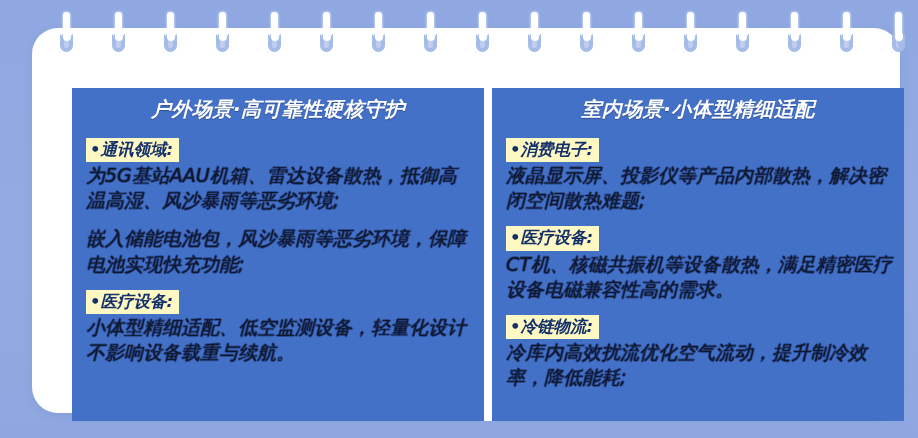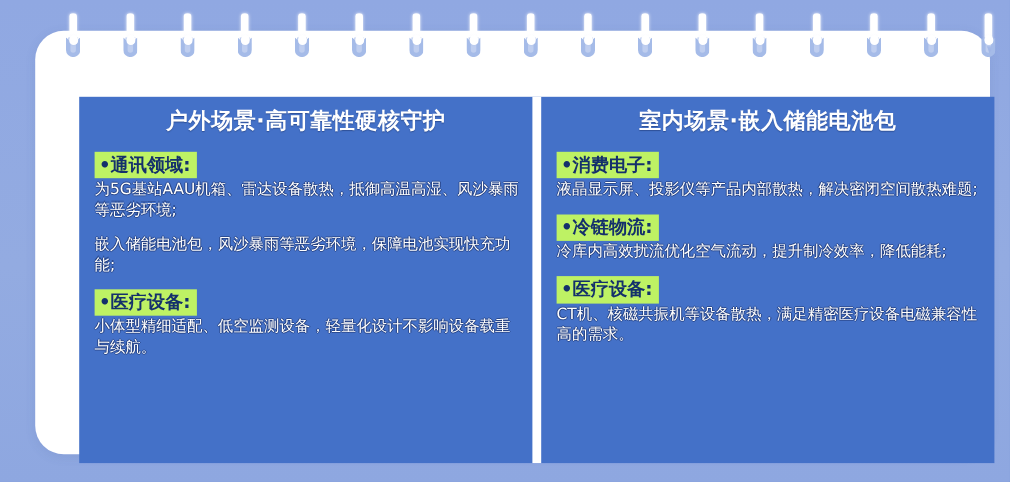--- a/index.html
+++ b/index.html
@@ -14,20 +14,21 @@
     background: #92a9e0;
     font-family: "DejaVu Sans", "Liberation Sans", sans-serif;
   }
 
   #stage {
     position: relative;
     width: 918px;
     height: 438px;
     background: linear-gradient(180deg, #90a8e2 0%, #93abe1 55%, #8ea7e0 100%);
     overflow: hidden;
+    font-style: italic;
   }
 
   
   .notebook-card {
     position: absolute;
     left: 32px;
     top: 28px;
     width: 868px;
     height: 385px;
     background: #ffffff;
@@ -131,33 +132,33 @@
 
   .entry {
     margin-bottom: 13px;
   }
   .entry:last-child {
     margin-bottom: 0;
   }
 
   .entry-label {
     display: inline-block;
-    background: #bef264;
+    background: #fef9c3;
     color: #14306b;
     font-size: 16.5px;
     font-weight: bold;
     line-height: 1.35;
     padding: 1px 6px 1px 4px;
     white-space: nowrap;
     margin-bottom: 1px;
   }
 
   .entry-text {
-    color: #ffffff;
-    font-size: 14px;
+    color: #0f172a;
+    font-size: 19px;
     line-height: 1.32;
     font-weight: normal;
     text-shadow:
        1px 0 0 rgba(25,45,100,0.55),
       -1px 0 0 rgba(25,45,100,0.55),
        0 1px 0 rgba(25,45,100,0.55),
        0 -1px 0 rgba(25,45,100,0.55);
     word-break: break-all;
   }
 </style>
@@ -187,38 +188,38 @@
             <span class="entry-label">•医疗设备:</span>
             <div class="entry-text">小体型精细适配、低空监测设备，轻量化设计不影响设备载重与续航。</div>
           </div>
 
         </div>
       </div>
 
       <div class="col-divider"></div>
 
       <div class="column">
-        <div class="col-title">室内场景·嵌入储能电池包</div>
+        <div class="col-title">室内场景·小体型精细适配</div>
         <div class="col-body">
 
           <div class="entry">
             <span class="entry-label">•消费电子:</span>
             <div class="entry-text">液晶显示屏、投影仪等产品内部散热，解决密闭空间散热难题;</div>
           </div>
 
           <div class="entry">
+            <span class="entry-label">•医疗设备:</span>
+            <div class="entry-text">CT机、核磁共振机等设备散热，满足精密医疗设备电磁兼容性高的需求。</div>
+          </div>
+
+          <div class="entry">
             <span class="entry-label">•冷链物流:</span>
             <div class="entry-text">冷库内高效扰流优化空气流动，提升制冷效率，降低能耗;</div>
           </div>
 
-          <div class="entry">
-            <span class="entry-label">•医疗设备:</span>
-            <div class="entry-text">CT机、核磁共振机等设备散热，满足精密医疗设备电磁兼容性高的需求。</div>
-          </div>
-
         </div>
       </div>
 
     </div>
   </div>
 
   <div class="binder" id="binder">
       <div class="ring" style="left: 60px;">
         <div class="shaft"></div>
         <div class="hook-fill"></div>

